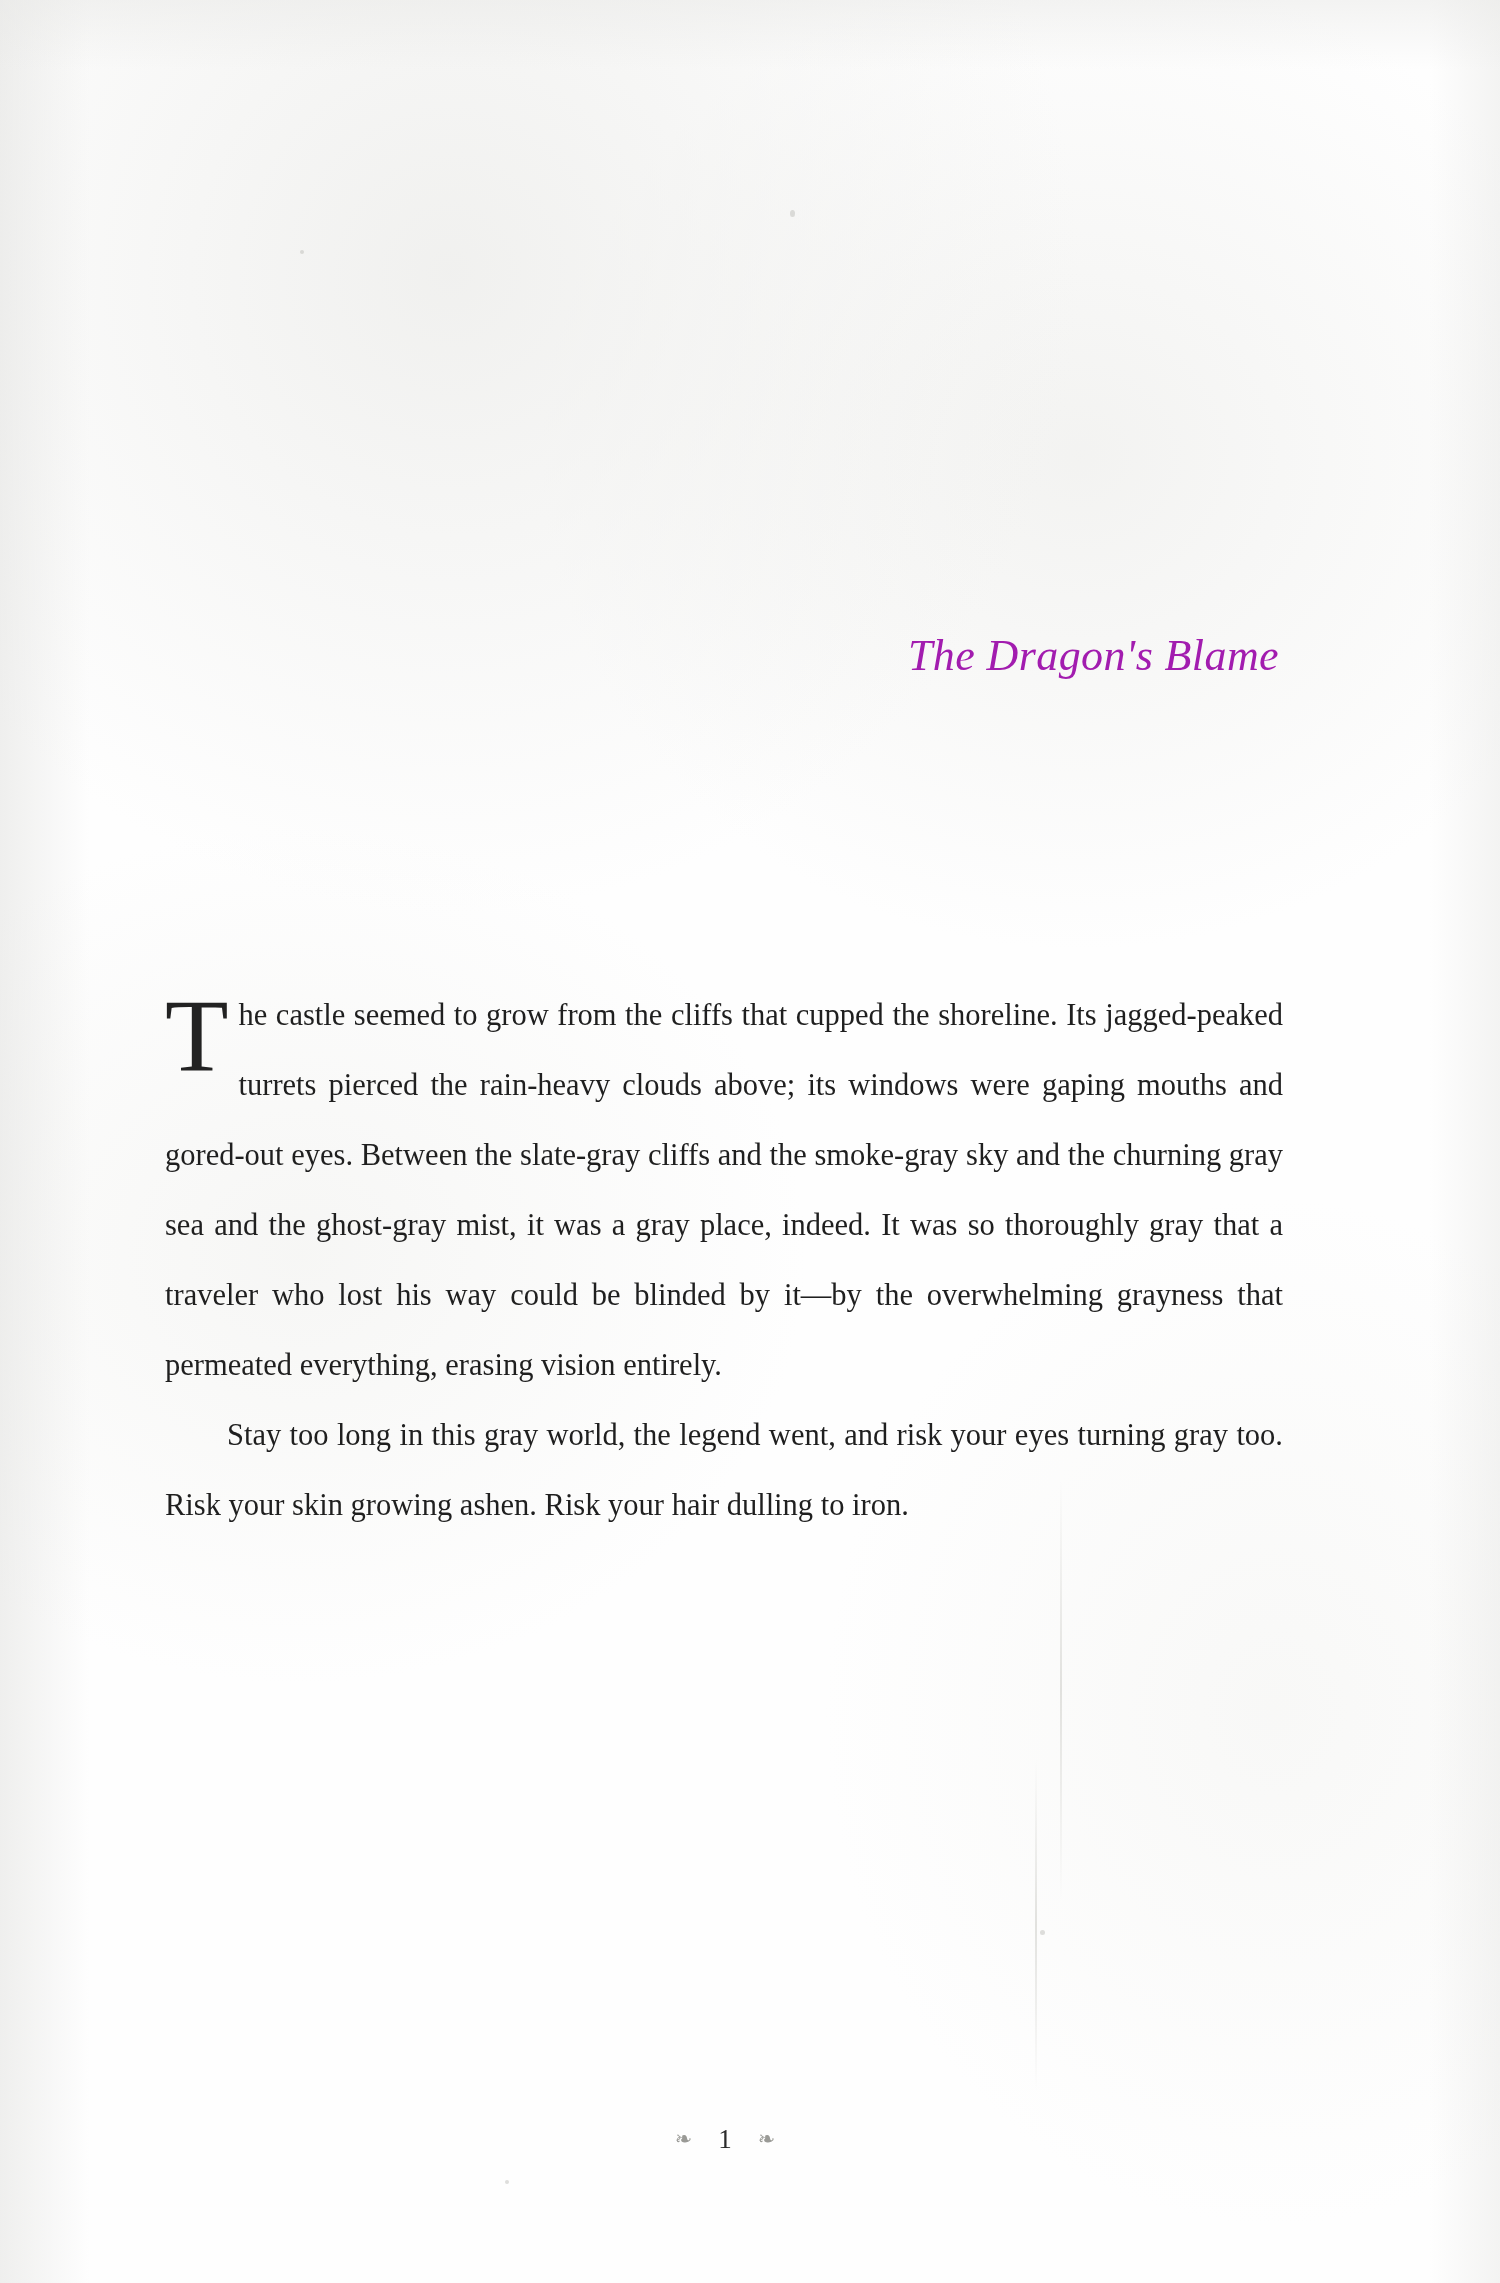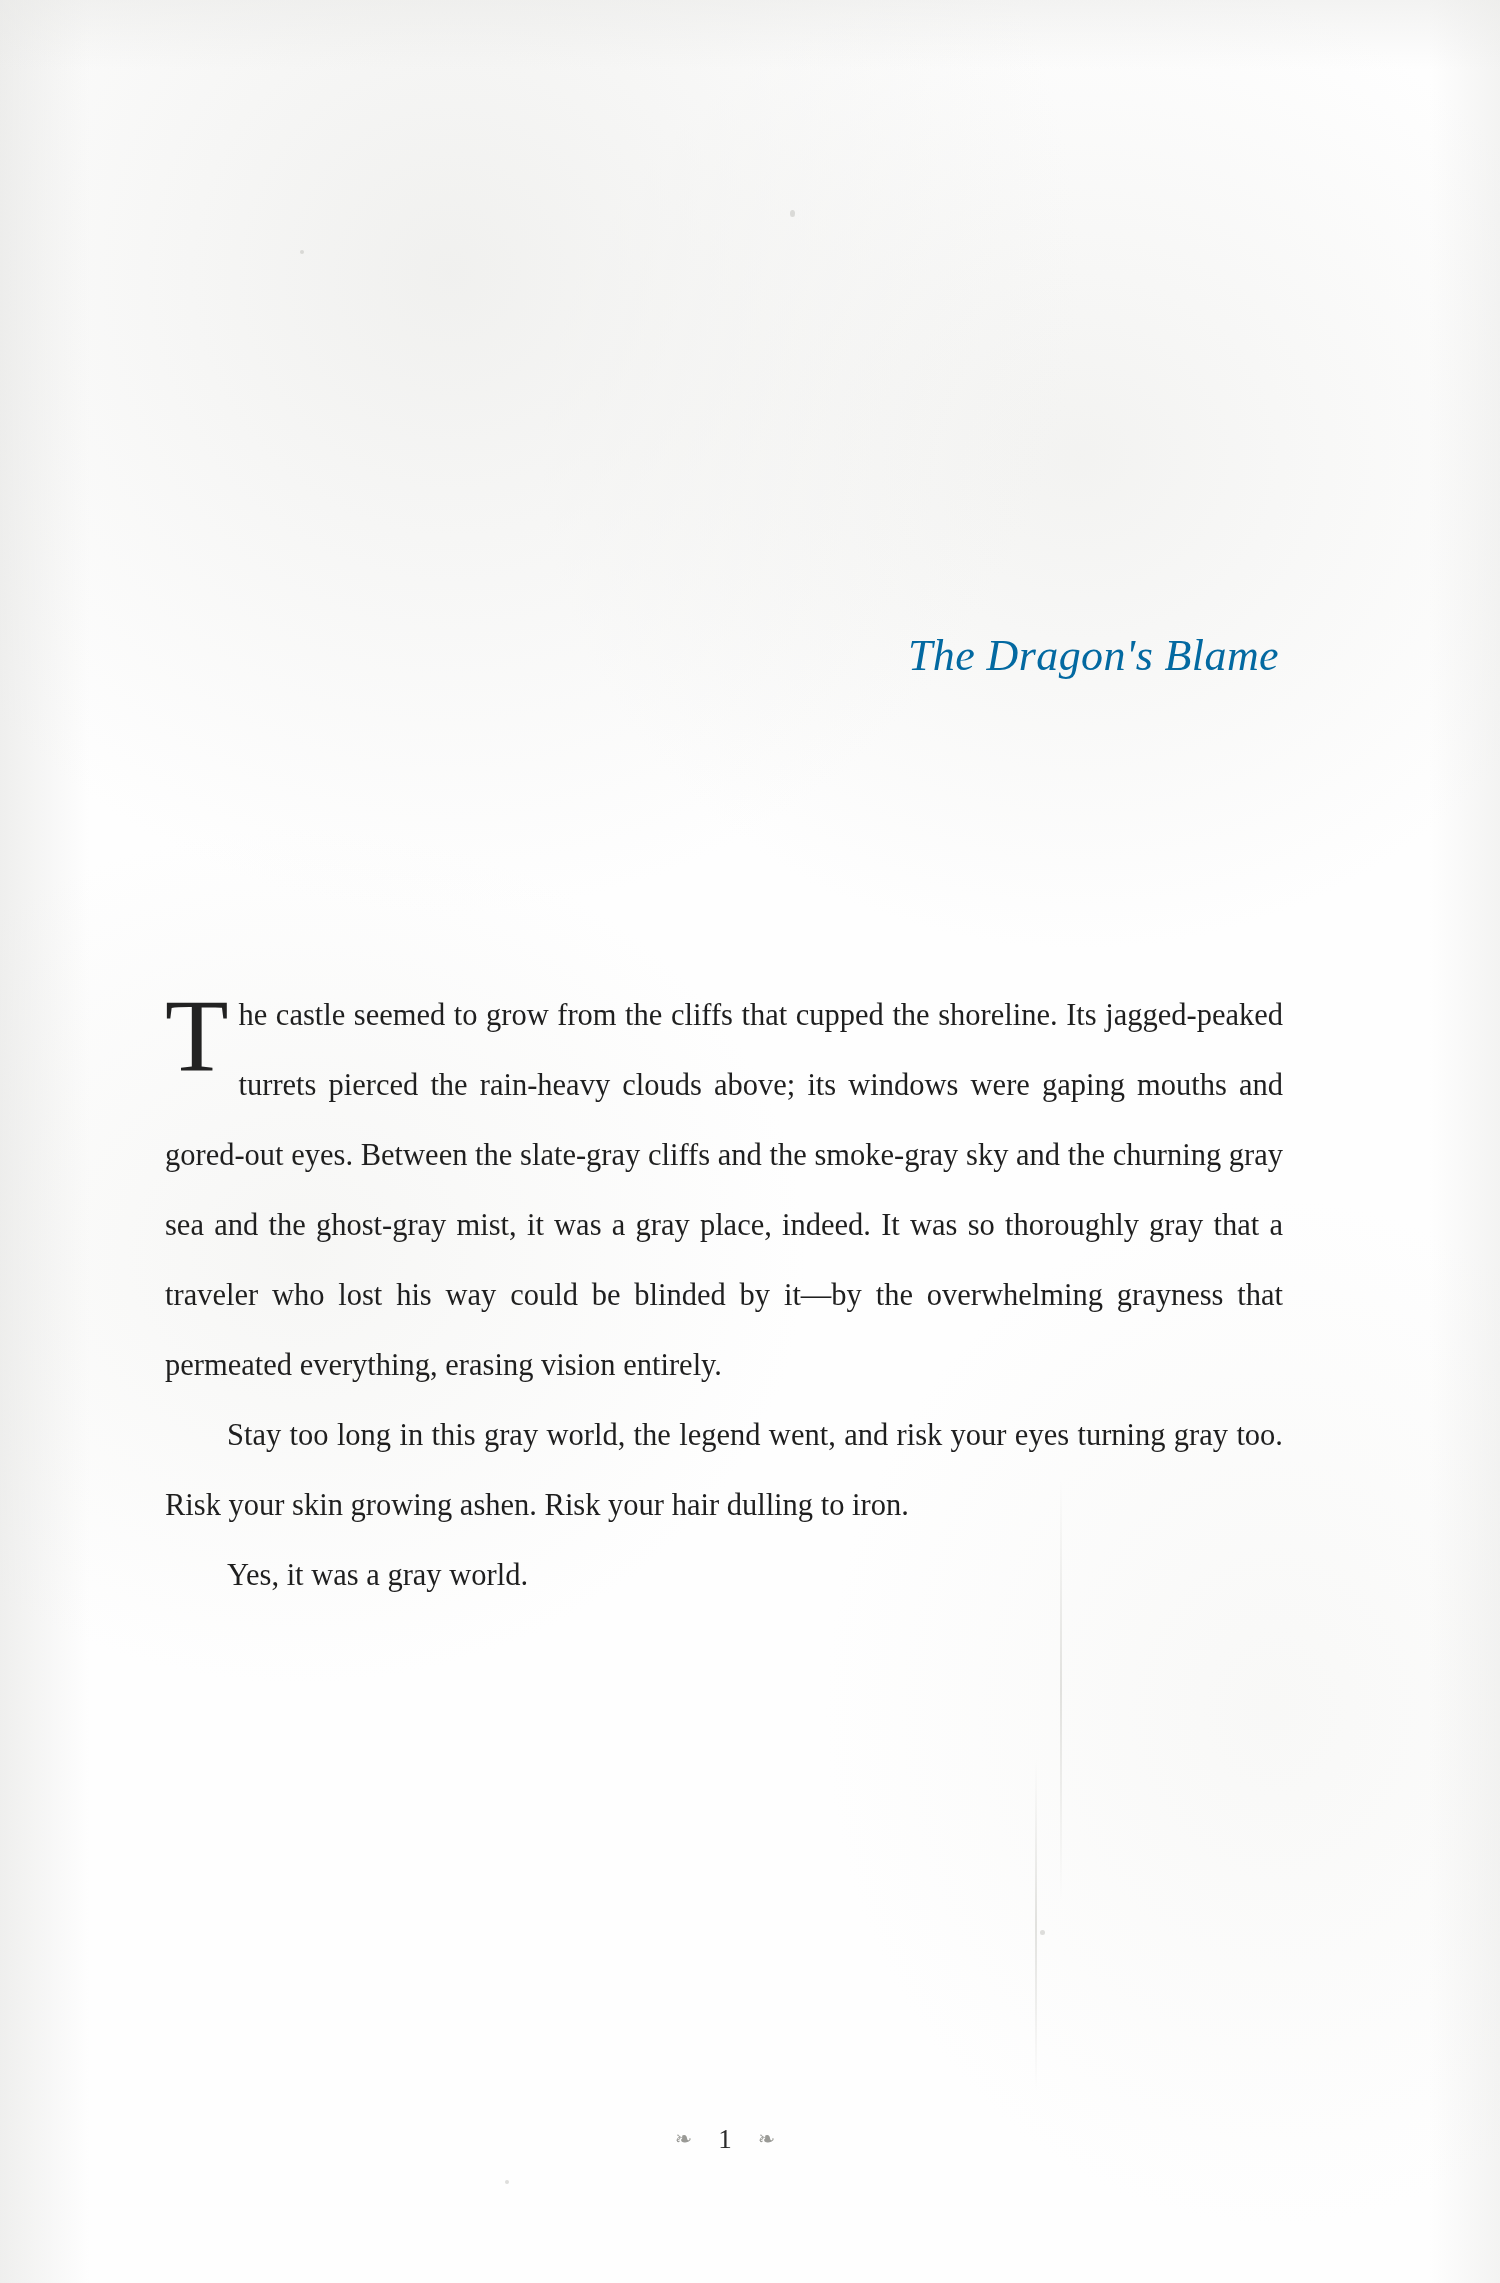--- a/index.html
+++ b/index.html
@@ -59,21 +59,21 @@
 
   .chapter-title {
     position: absolute;
     top: 630px;
     left: 0;
     width: 1120px;
     text-align: right;
     font-style: italic;
     font-size: 44px;
     letter-spacing: 0.4px;
-    color: #0369a1;
+    color: #a21caf;
     padding-right: 6px;
     box-sizing: border-box;
   }
 
   .body-text {
     position: absolute;
     top: 980px;
     left: 0;
     width: 1118px;
     font-size: 30.5px;
@@ -147,20 +147,19 @@
 <div class="speck" style="left:505px; top:2180px; width:4px; height:4px;"></div>
 <div class="speck" style="left:1040px; top:1930px; width:5px; height:5px;"></div>
 
 <div class="content">
 
   <div class="chapter-title">The Dragon's Blame</div>
 
   <div class="body-text">
     <p class="para first"><span class="dropcap">T</span><span>he castle seemed to grow from the cliffs that cupped the shoreline. Its jagged-peaked turrets pierced the rain-heavy clouds above; its windows were gaping mouths and gored-out eyes. Between the slate-gray cliffs and the smoke-gray sky and the churning gray sea and the ghost-gray mist, it was a gray place, indeed. It was so thoroughly gray that a traveler who lost his way could be blinded by it—by the overwhelming grayness that permeated everything, erasing vision entirely.</span></p>
     <p class="para">Stay too long in this gray world, the legend went, and risk your eyes turning gray too. Risk your skin growing ashen. Risk your hair dulling to iron.</p>
-    <p class="para">Yes, it was a gray world.</p>
   </div>
 
   <div class="folio">
     <span class="orn">❧</span><span>1</span><span class="orn">❧</span>
   </div>
 
 </div>
 
 </body></html>

